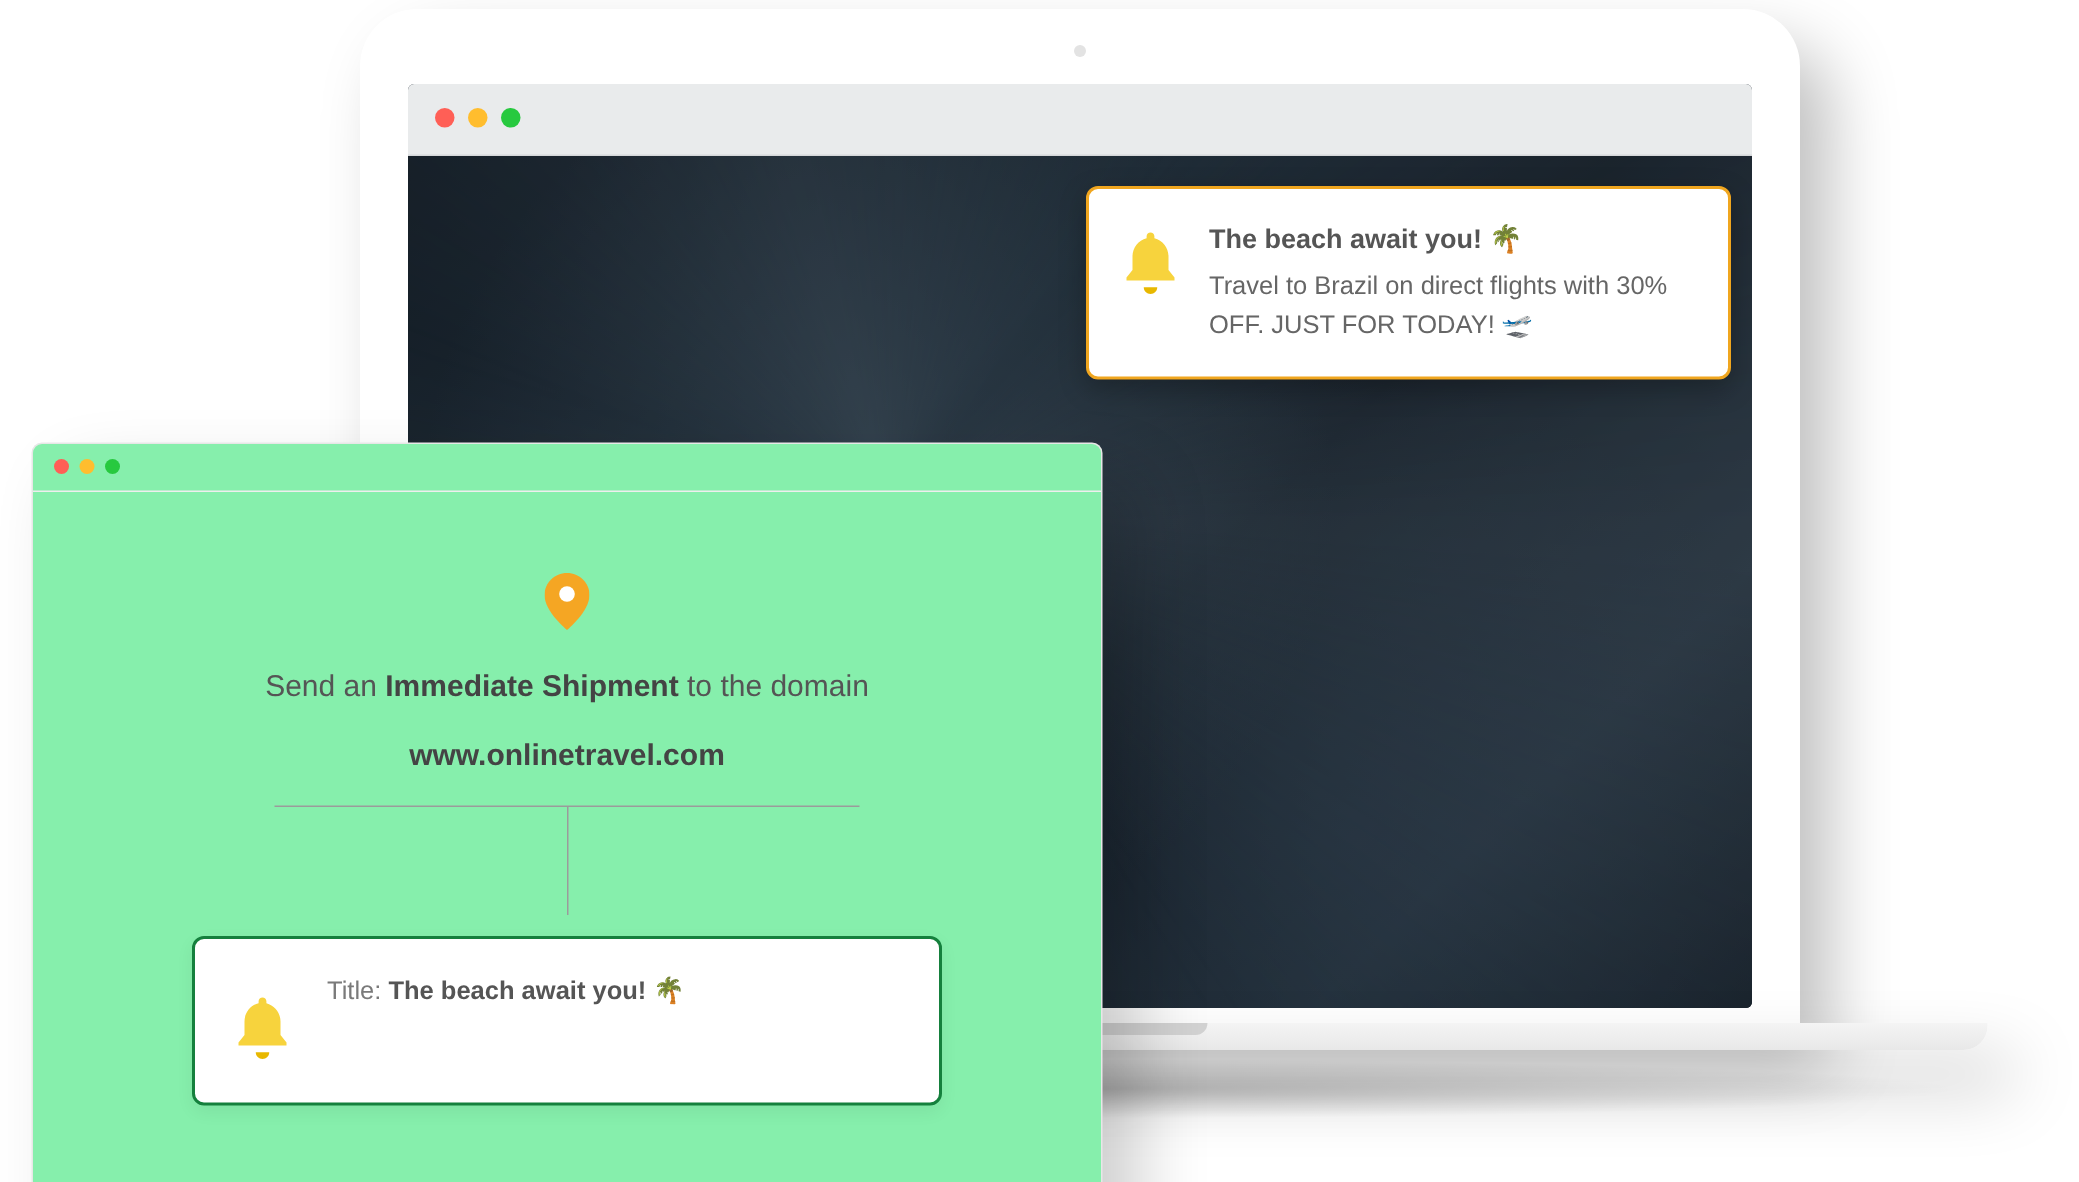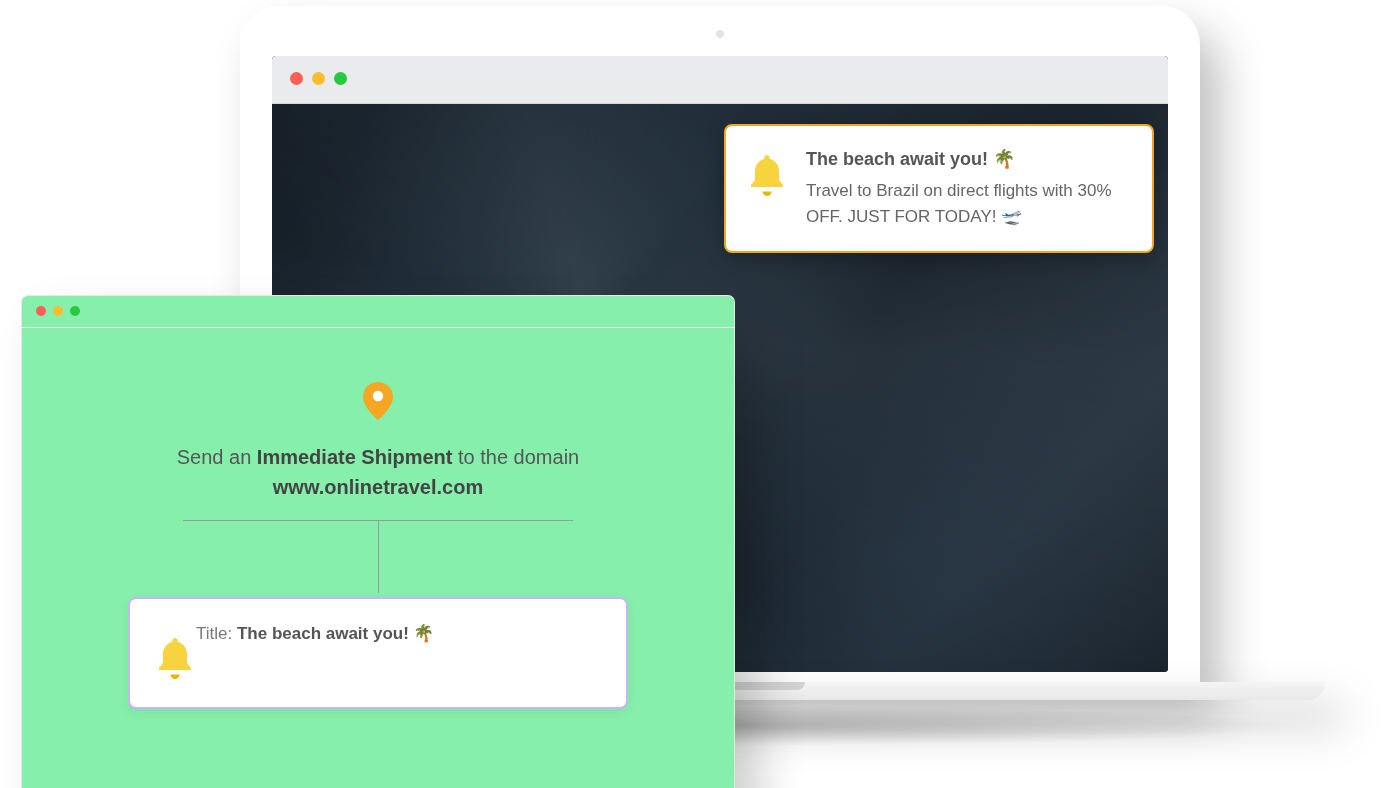--- a/index.html
+++ b/index.html
@@ -162,43 +162,44 @@
     padding: 54px 40px 40px;
     text-align: center;
   }
   .pin { display: inline-block; margin-bottom: 18px; }
 
   .lead {
     font-size: 20px; color: #555; line-height: 1.5;
   }
   .lead .bold { font-weight: 700; color: #444; }
   .domain {
-    display:block; margin-top:0;
+    display:block; margin-top:16px;
     font-size: 20px; font-weight: 700; color: #444;
   }
 
   .tree-h {
     margin: 18px auto 0;
     width: 390px; height: 0;
     border-top: 1px solid #9b9b9b;
   }
   .tree-v {
     margin: 0 auto;
     width: 0; height: 72px;
     border-left: 1px solid #9b9b9b;
   }
 
   .compose-card {
-    margin: 4px auto;
+    margin: 14px auto;
     width: 500px;
     background: #ffffff;
-    border: 2px solid #c4b5fd;
+    border: 2px solid #15803d;
     border-radius: 8px;
     padding: 22px 24px;
     display: flex;
+    gap: 22px;
     text-align: left;
     box-shadow: 0 4px 12px rgba(0,0,0,.06);
   }
   .compose-card .bell { margin-top: 14px; }
   .compose-fields { flex: 1; }
   .field-row { font-size: 17px; color: #666; line-height: 1.55; }
   .field-row + .field-row { margin-top: 12px; }
   .field-row .label { color: #7a7a7a; }
   .field-row .value { font-weight: 700; color: #555; }
 

